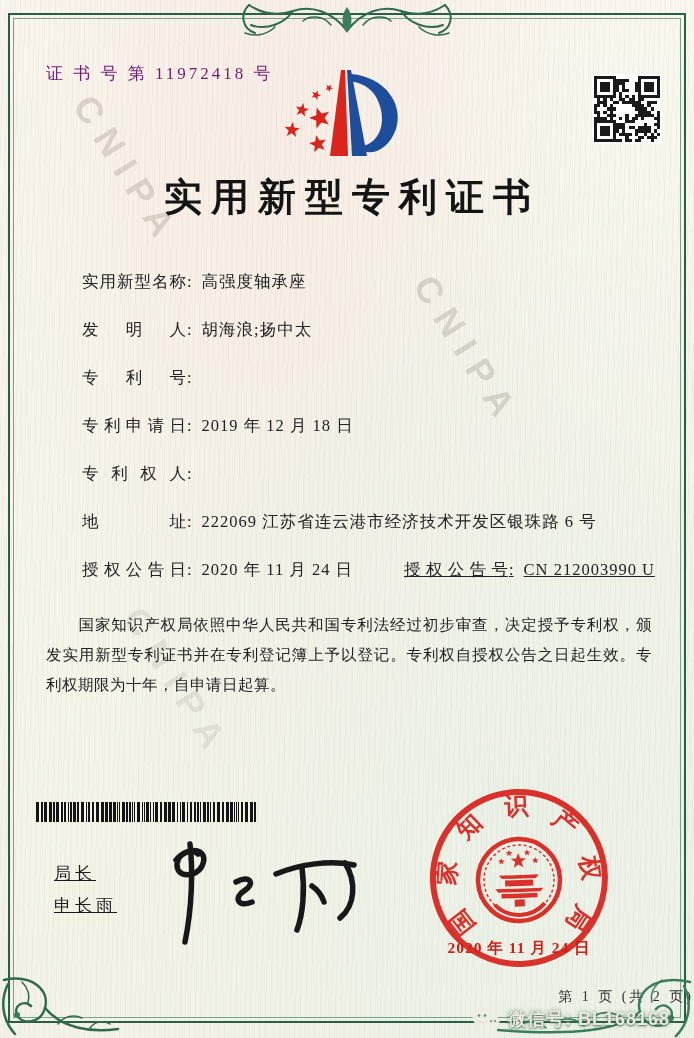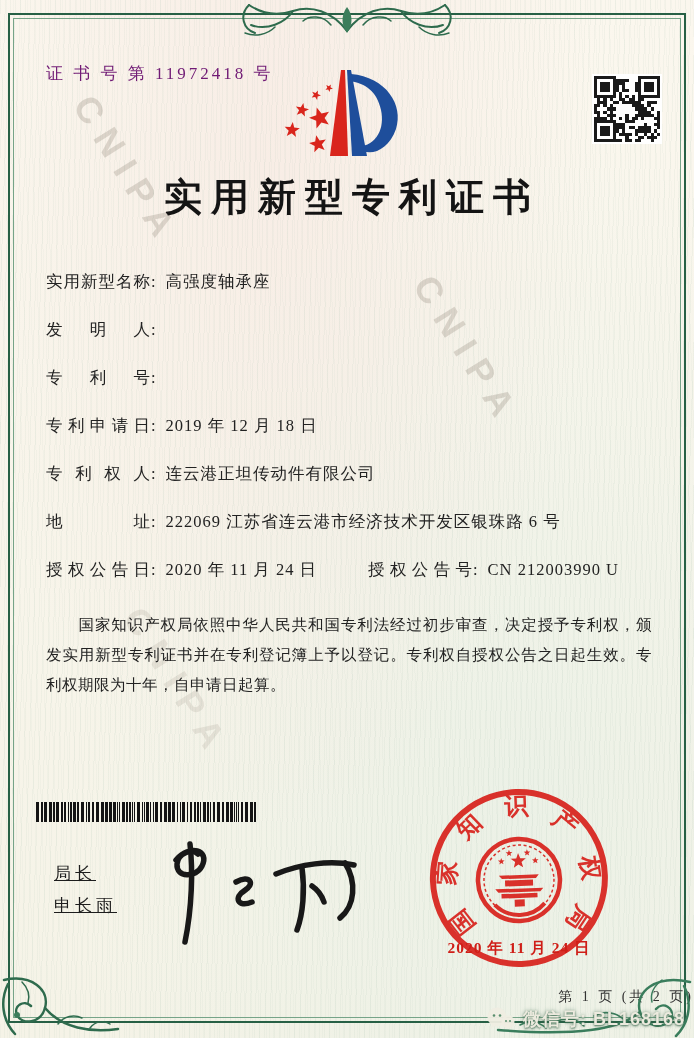--- a/index.html
+++ b/index.html
@@ -22,43 +22,43 @@
   .wm{position:absolute;z-index:1;font-family:"Liberation Sans","DejaVu Sans",sans-serif;
       font-weight:bold;font-size:36px;letter-spacing:12px;color:rgba(150,140,126,.30);
       transform:rotate(58deg);transform-origin:left top;white-space:nowrap;}
   .content{position:absolute;inset:0;z-index:3;}
   .cert-no{position:absolute;left:46px;top:62px;font-size:17px;letter-spacing:3px;color:#701a75;}
   .logo{position:absolute;left:274px;top:58px;}
   .qr{position:absolute;left:592px;top:74px;width:66px;height:66px;background:#fff;padding:2px;}
   .title{position:absolute;left:0;right:0;top:172px;text-align:center;
       font-size:38px;font-weight:bold;letter-spacing:9px;color:#141414;padding-left:10px;}
   .fields{position:absolute;left:46px;right:36px;top:268px;font-size:16.5px;}
-  .frow{display:flex;align-items:center;margin-bottom:21px;line-height:27px;}
+  .frow{display:flex;align-items:center;margin-bottom:21px;line-height:27px;margin-left:36px;}
   .flabel{display:inline-block;width:104px;text-align:justify;text-align-last:justify;flex:none;}
   .fcolon{flex:none;margin:0 10px 0 1px;}
   .fvalue{letter-spacing:1px;}
   .grant-left{display:flex;align-items:baseline;width:322px;flex:none;}
-  .grant-right{display:flex;align-items:baseline;}
+  .grant-right{display:flex;align-items:baseline;text-decoration:underline;}
   .paras{position:absolute;left:40px;width:618px;top:604px;font-size:15.5px;line-height:30px;
       letter-spacing:.5px;text-align:justify;}
   .paras p{margin:6px;text-indent:2.1em;}
   .barcode{position:absolute;left:36px;top:802px;width:226px;height:20px;}
   .sig-block{position:absolute;left:54px;top:858px;font-size:17px;letter-spacing:4px;
       line-height:32px;color:#1d1d1d;text-decoration:underline;}
   .sig-hand{position:absolute;left:140px;top:838px;}
   .seal{position:absolute;left:424px;top:786px;transform:rotate(-2deg);opacity:.93;}
   .seal-date{position:absolute;left:426px;top:938px;width:186px;text-align:center;
       color:#cf1e17;font-size:15.5px;letter-spacing:1px;font-weight:bold;z-index:4;}
   .page-info{position:absolute;left:0;right:0;top:988px;text-align:right;font-size:14px;
       letter-spacing:3px;color:#333;}
   .ornament{position:absolute;z-index:4;pointer-events:none;}
   .orn-top{left:187px;top:1px;}
   .orn-bl{left:-2px;bottom:-2px;}
   .orn-br{right:-2px;bottom:-2px;transform:scaleX(-1);}
-  .wechat{position:absolute;right:9px;bottom:6px;z-index:5;display:flex;align-items:center;gap:7px;}
+  .wechat{position:absolute;right:24px;bottom:6px;z-index:5;display:flex;align-items:center;gap:7px;}
   .wechat-label{font-family:"Liberation Sans","DejaVu Sans",sans-serif;font-size:18px;font-weight:bold;
       color:#eceade;text-shadow:0 1px 2px rgba(66,110,84,.85),0 0 4px rgba(66,110,84,.6);
       letter-spacing:1px;}
 </style>
 </head>
 <body>
 
 <div class="paper"></div>
 
 <div class="wm" style="left:100px;top:88px;">CNIPA</div>
@@ -336,34 +336,34 @@
 
   <div class="fields">
     <div class="frow">
       <span class="flabel">实用新型名称</span>
         <span class="fcolon">:</span>
         <span class="fvalue">高强度轴承座</span>
     </div>
     <div class="frow">
       <span class="flabel">发明人</span>
         <span class="fcolon">:</span>
+        <span class="fvalue">胡海浪;扬中太</span>
     </div>
     <div class="frow">
       <span class="flabel">专利号</span>
         <span class="fcolon">:</span>
     </div>
     <div class="frow">
       <span class="flabel">专利申请日</span>
         <span class="fcolon">:</span>
         <span class="fvalue">2019 年 12 月 18 日</span>
     </div>
     <div class="frow">
       <span class="flabel">专利权人</span>
         <span class="fcolon">:</span>
-        <span class="fvalue">连云港正坦传动件有限公司</span>
     </div>
     <div class="frow">
       <span class="flabel">地址</span>
         <span class="fcolon">:</span>
         <span class="fvalue">222069 江苏省连云港市经济技术开发区银珠路 6 号</span>
     </div>
     <div class="frow">
       <span class="grant-left">
         <span class="flabel">授权公告日</span>
           <span class="fcolon">:</span>

